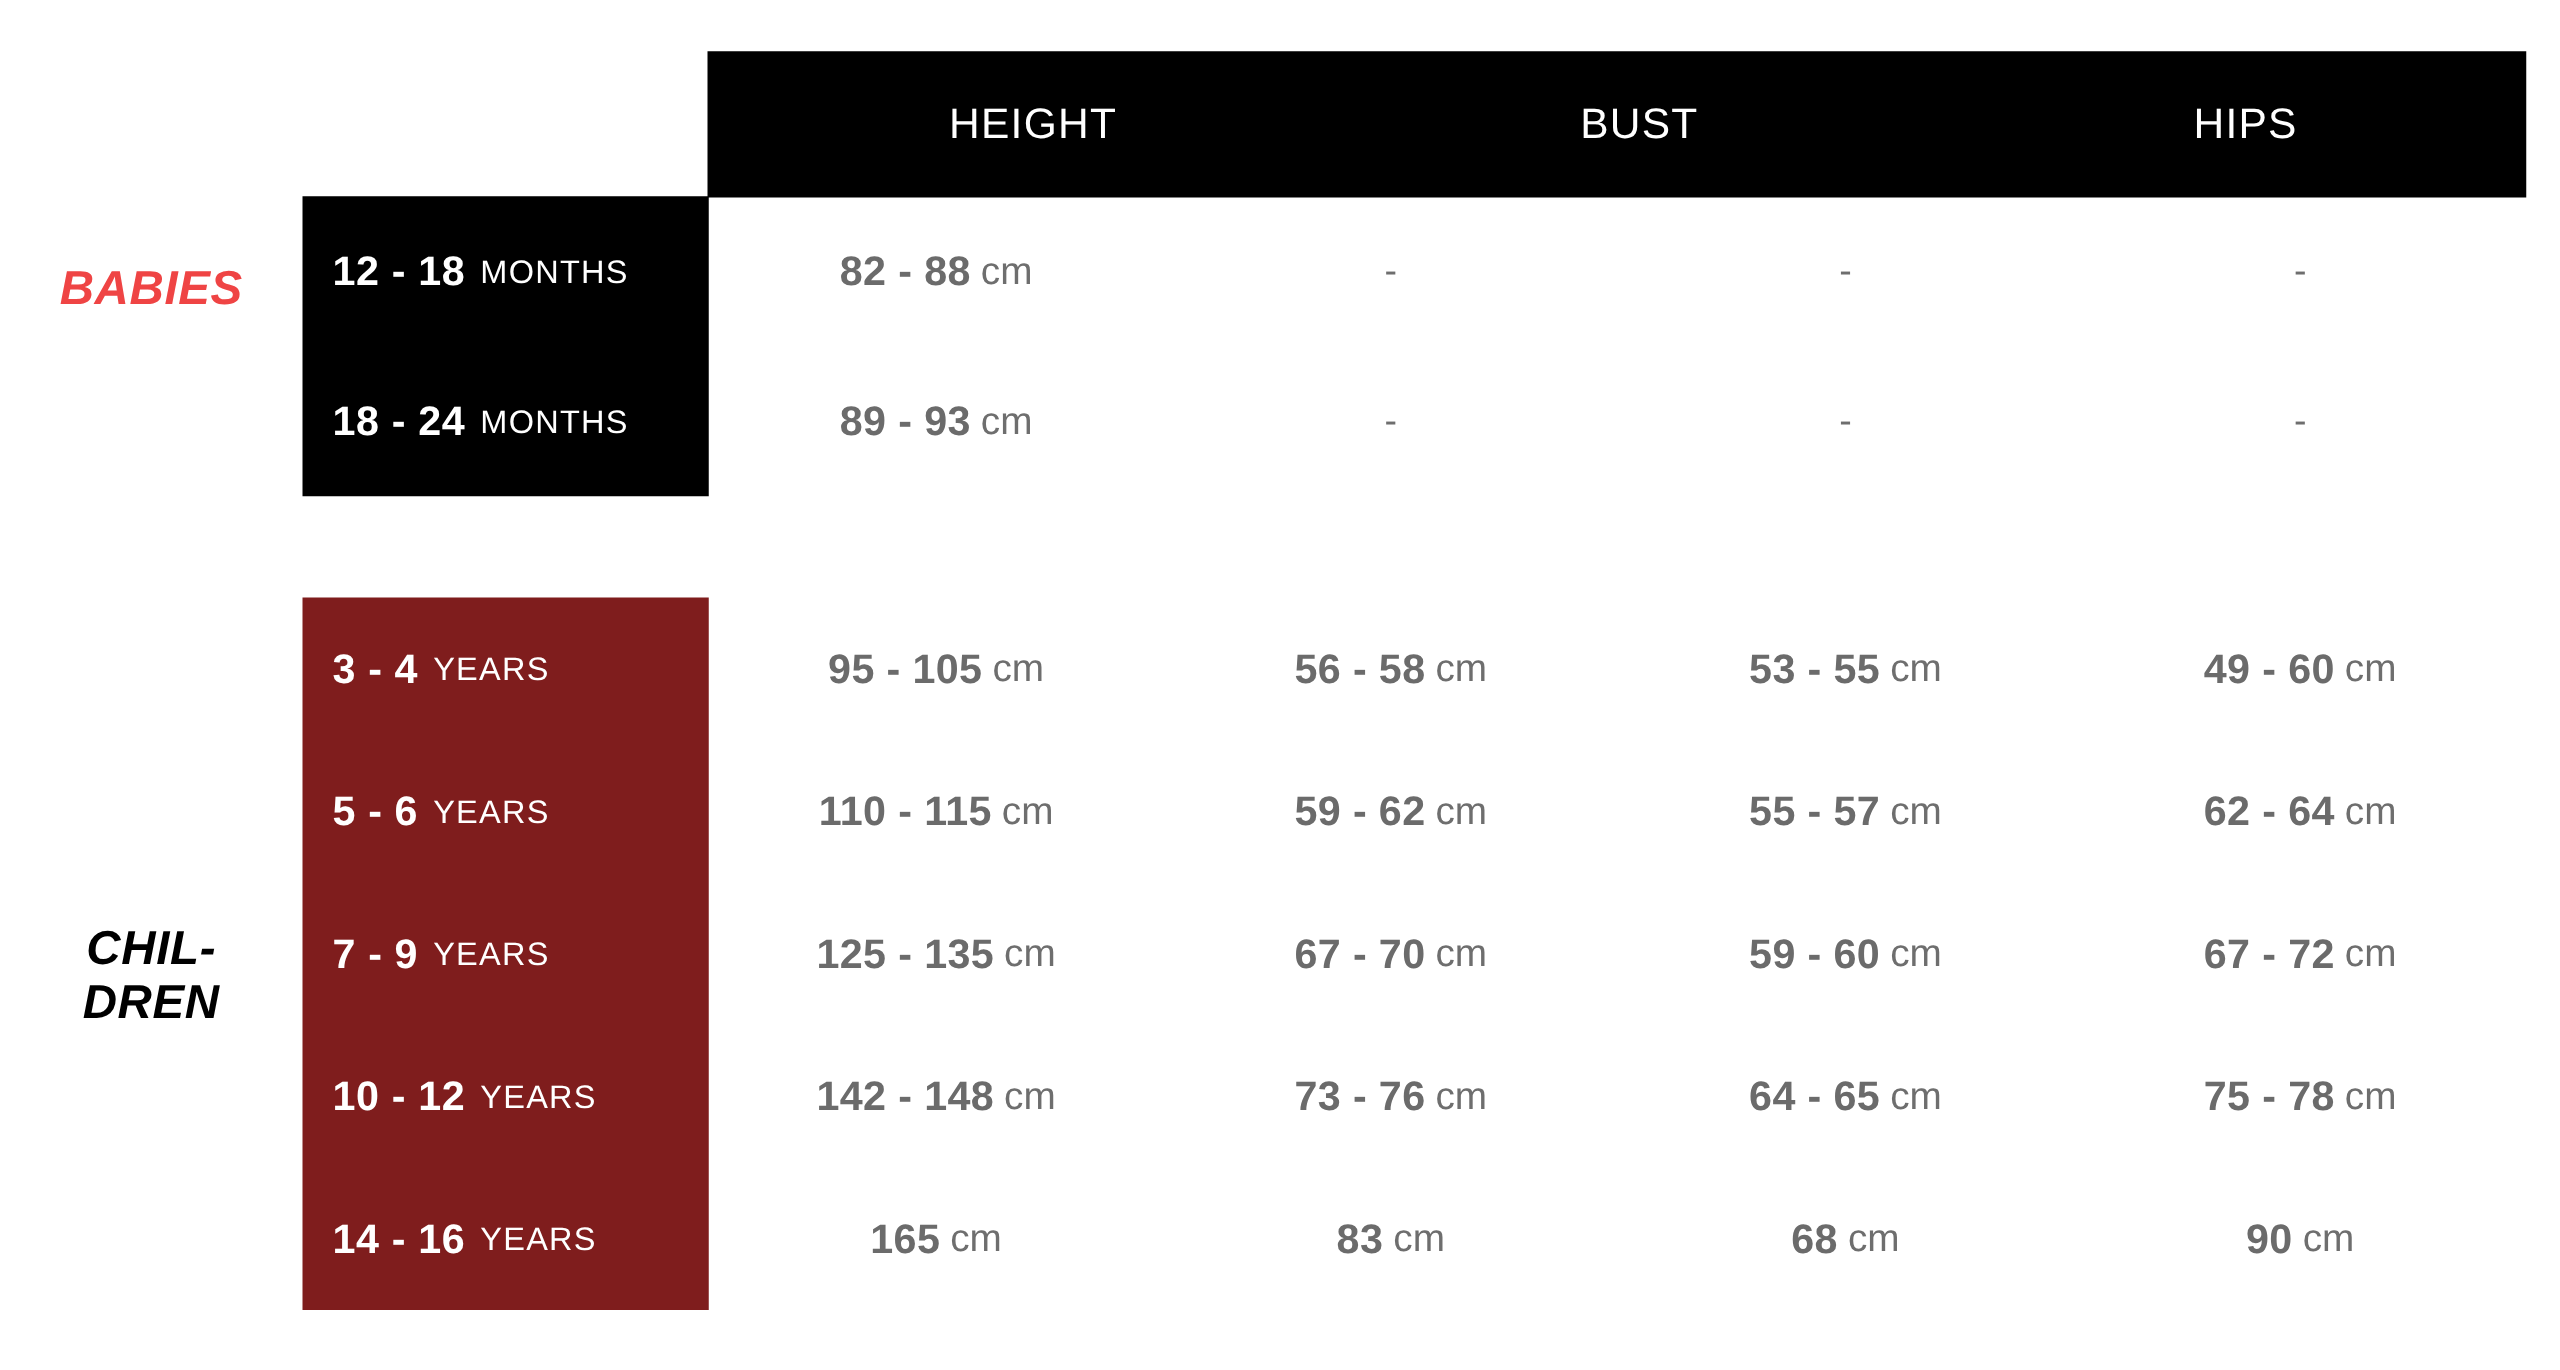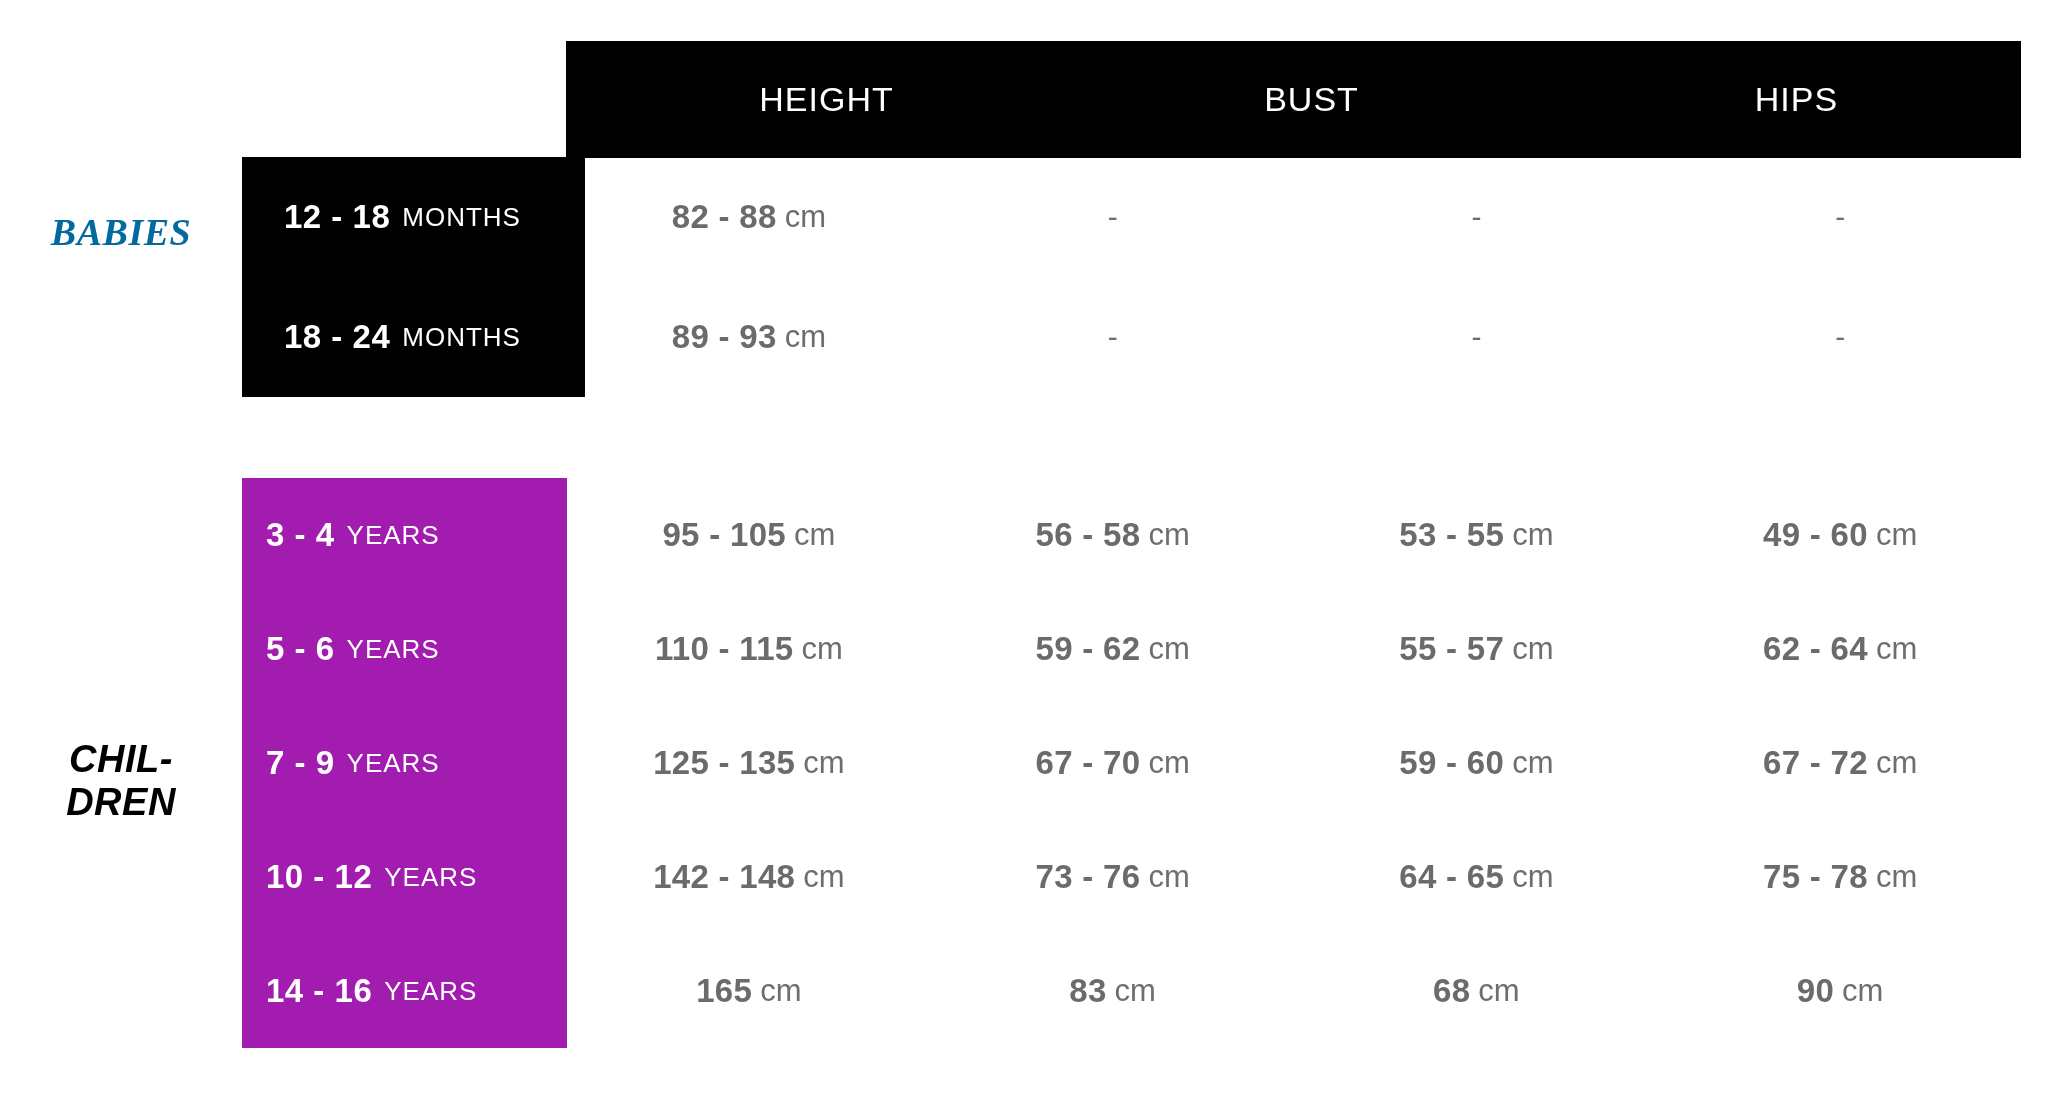--- a/index.html
+++ b/index.html
@@ -42,31 +42,29 @@
   #babies-label-wrap {
     left: 0px;
     top: 210px;
     width: 242px;
     text-align: center;
   }
   #babies-label {
     font-size: 38px;
     font-style: italic;
     font-weight: 700;
-    color: #0369a1;
+    color: #ef4444;
     letter-spacing: 0.5px;
-    font-family: Liberation Serif, serif;
   }
   #babies-rowlabels {
     left: 242px;
     top: 157px;
     width: 325px;
     height: 240px;
     background: #000000;
-    padding-left: 18px;
   }
   .row-label {
     height: 120px;
     display: flex;
     align-items: center;
     padding-left: 24px;
     box-sizing: border-box;
     color: #ffffff;
     white-space: nowrap;
   }
@@ -140,21 +138,21 @@
     color: #000000;
     letter-spacing: 0.5px;
     display: inline-block;
     margin-top: 28px;
   }
   #children-rowlabels {
     left: 242px;
     top: 478px;
     width: 325px;
     height: 570px;
-    background: #a21caf;
+    background: #7f1d1d;
   }
   .row-label.h114 { height: 114px; }
 </style>
 </head>
 <body>
 
 <div id="header-band" class="abs">
   <div class="col-head">HEIGHT</div>
   <div class="col-head">BUST</div>
   <div class="col-head">HIPS</div>

